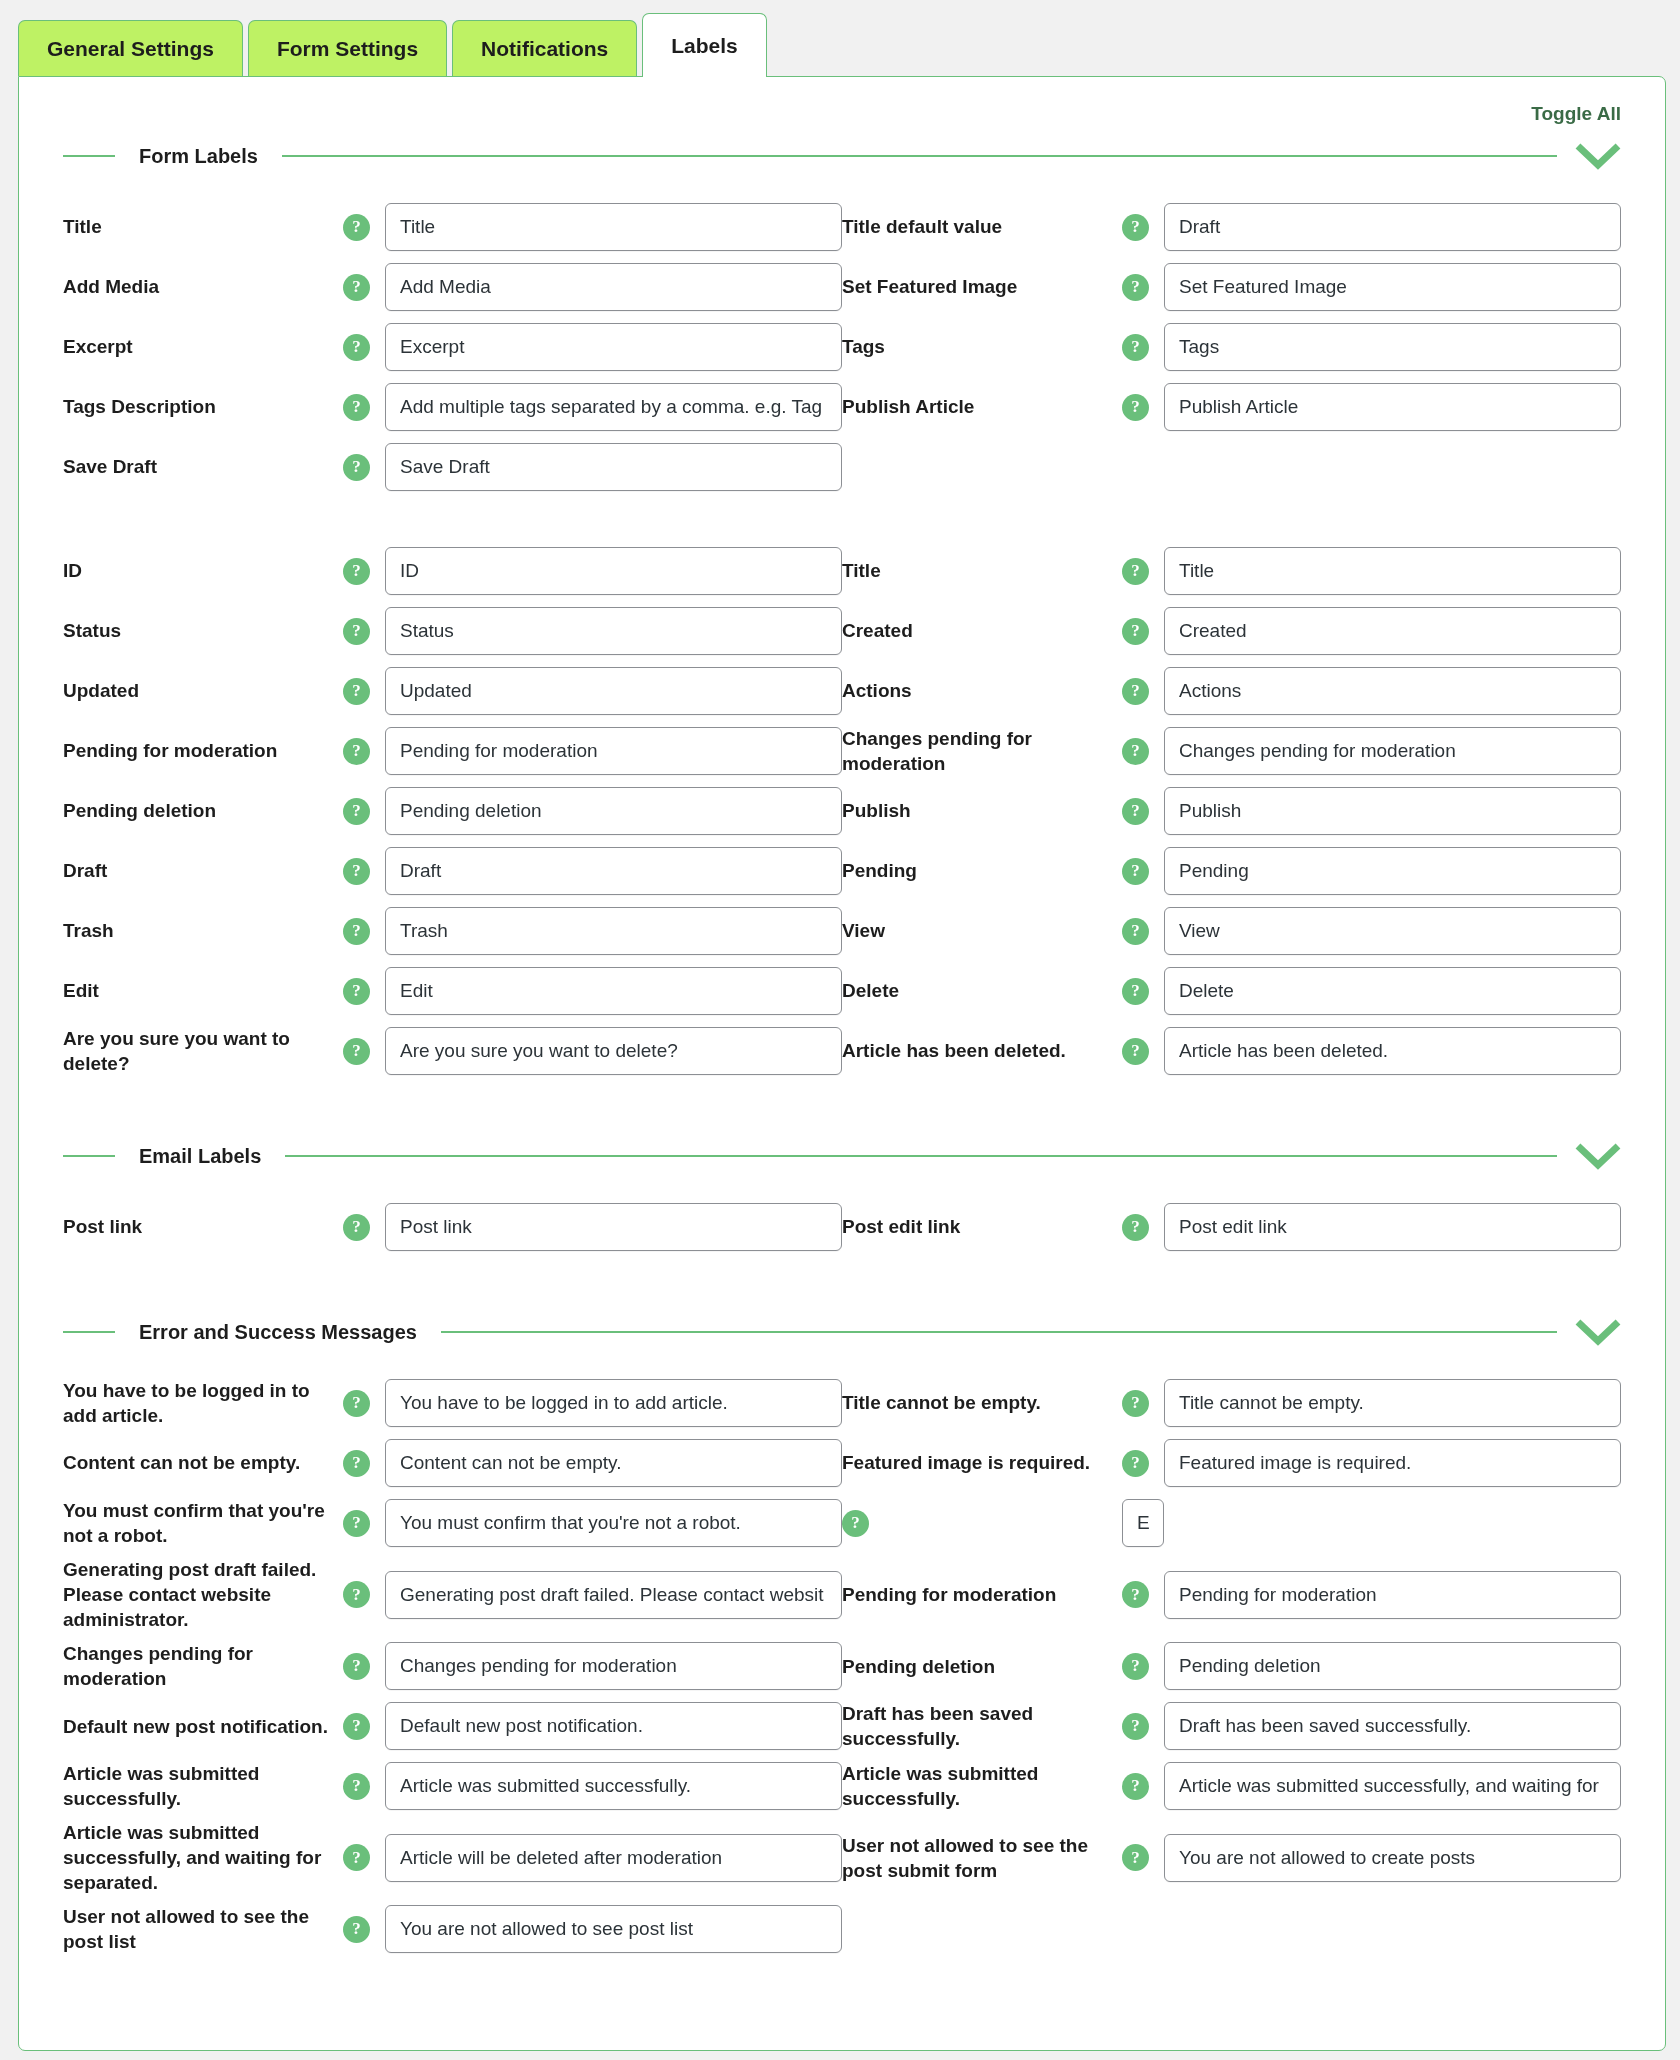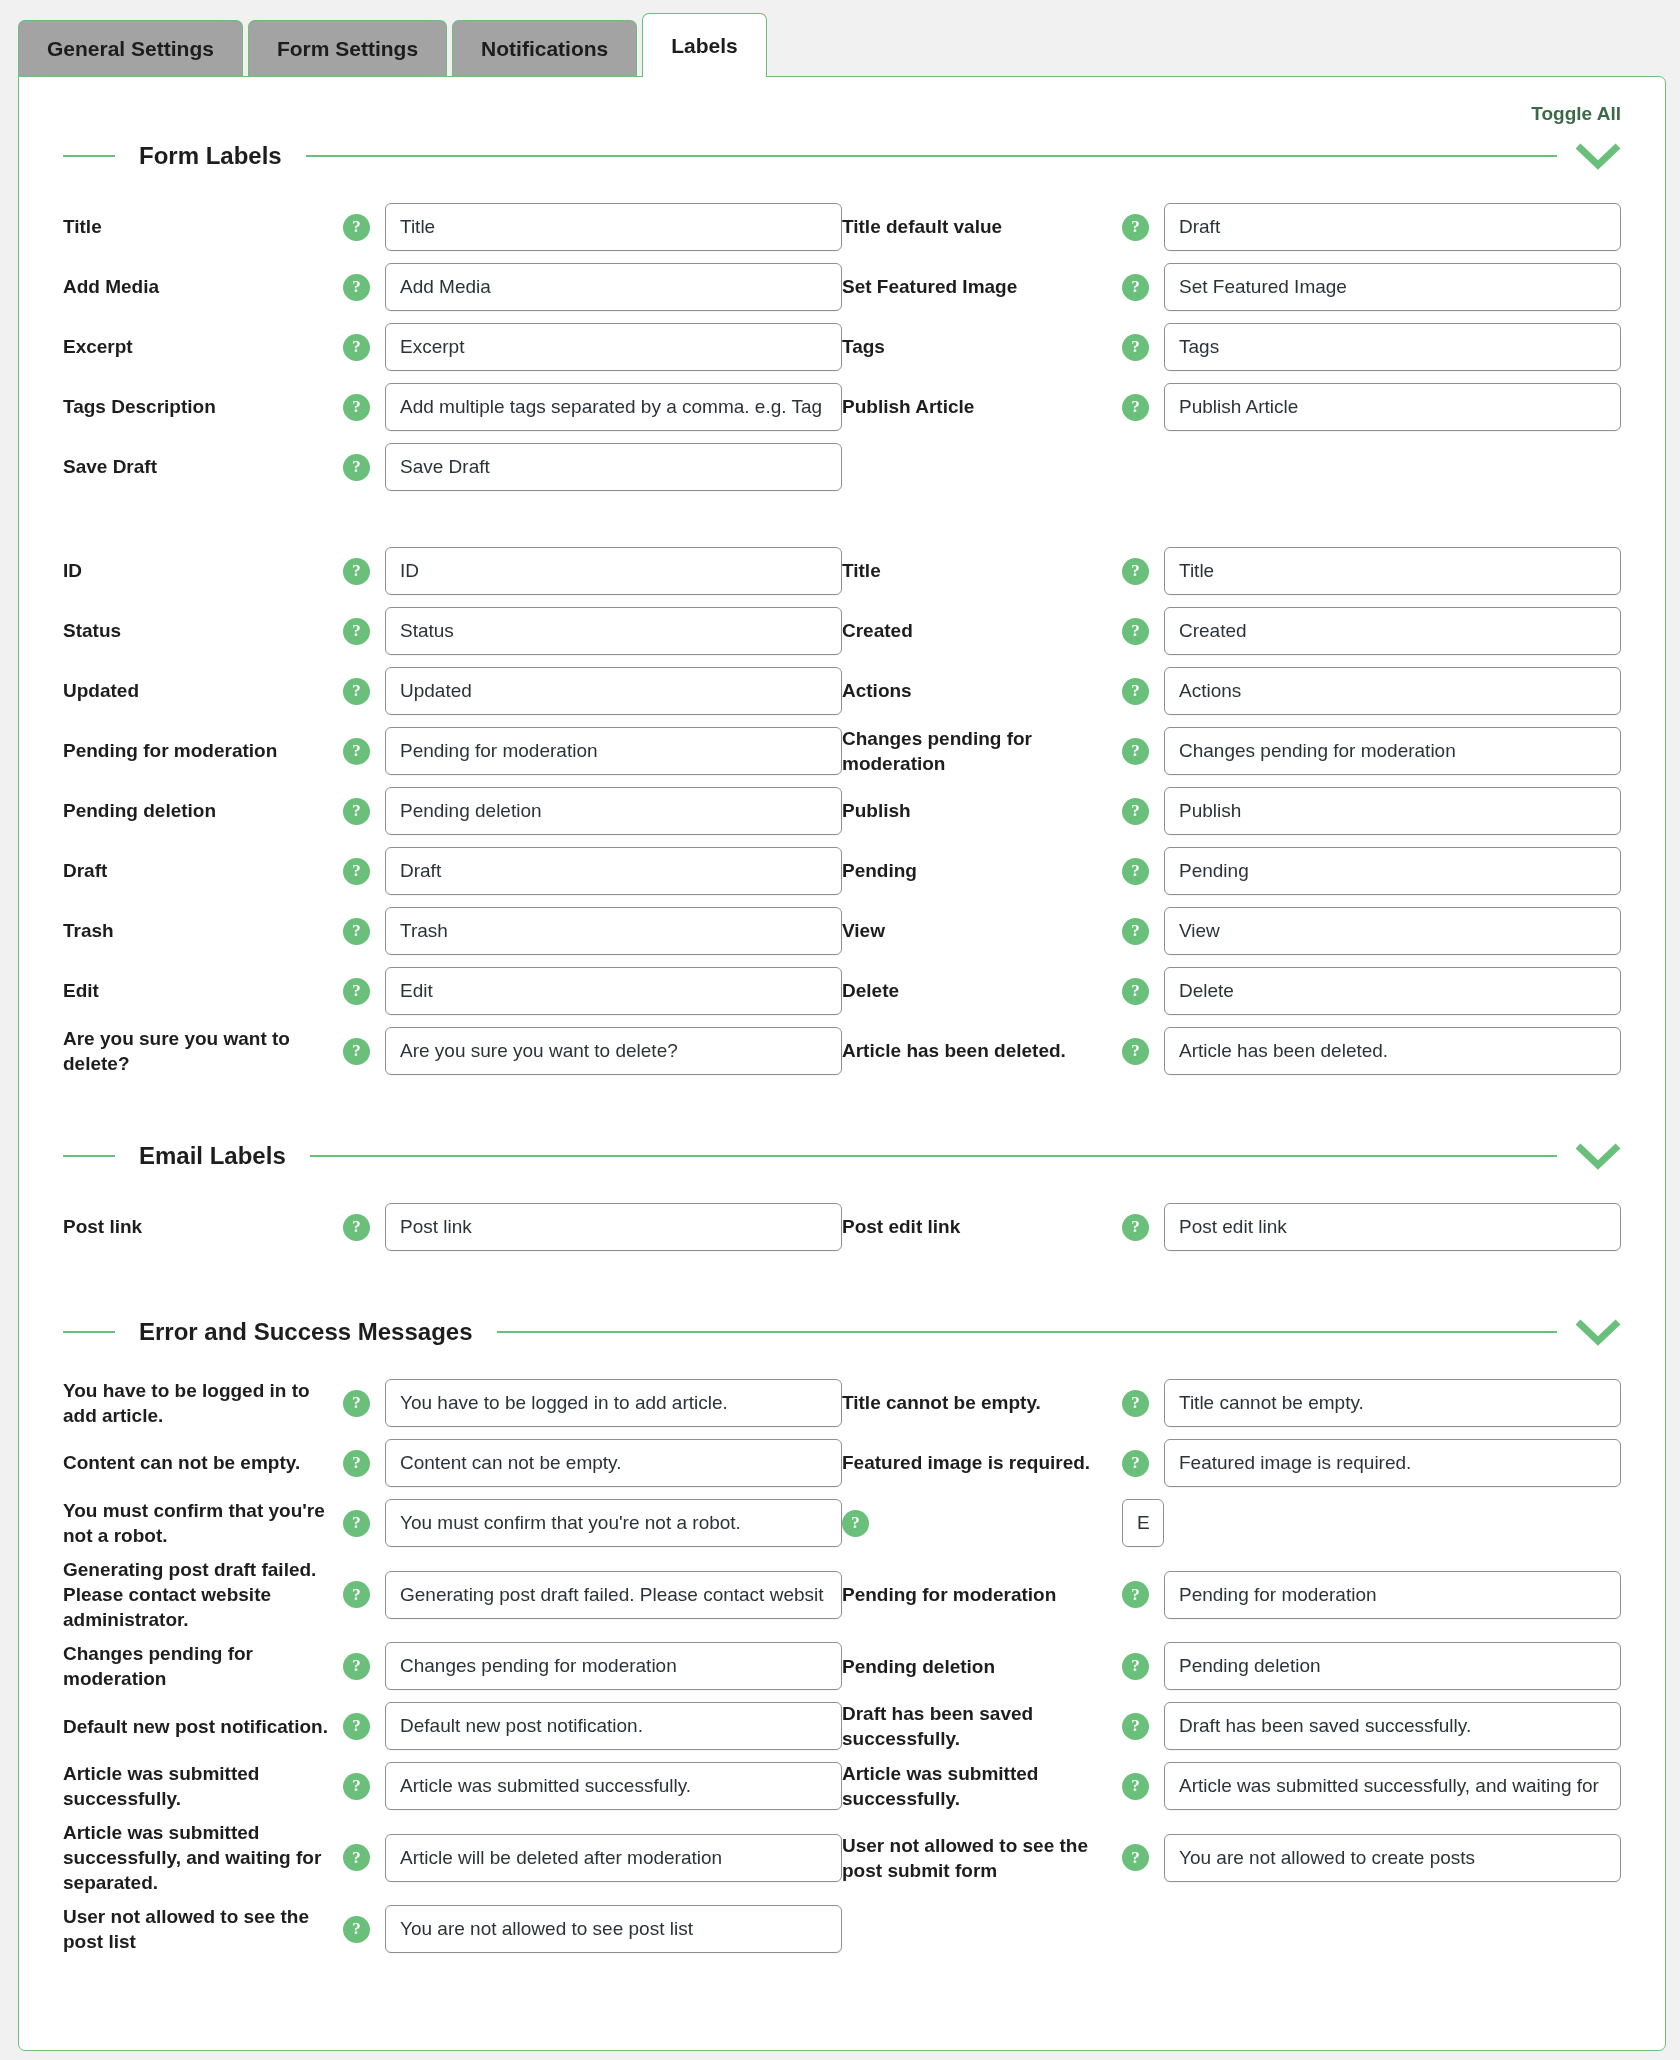--- a/index.html
+++ b/index.html
@@ -22,21 +22,21 @@
     gap:5px;
     background:#f1f1f1;
   }
   .tab{
     height:56px;
     min-width:120px;
     padding:0 28px;
     display:flex;
     align-items:center;
     justify-content:center;
-    background:#a3a3a3;
+    background:#bef264;
     border:1px solid #6abf7b;
     border-bottom:none;
     border-radius:7px 7px 0 0;
     font-size:21px;
     font-weight:bold;
     color:#1d1d1d;
     position:relative;
     z-index:1;
     cursor:pointer;
   }
@@ -75,21 +75,21 @@
     align-items:center;
     gap:0;
     margin:16px 0 26px 0;
     position:relative;
   }
   .sec-dash{
     width:52px; height:2px; background:#6abf7b; flex:none;
     margin-right:24px;
   }
   .sec-title{
-    font-size:24px;
+    font-size:20px;
     font-weight:bold;
     color:#1d1d1d;
     white-space:nowrap;
     margin-right:24px;
   }
   .sec-line{
     flex:1 1 auto; height:2px; background:#6abf7b;
   }
   .chev{
     flex:none;

